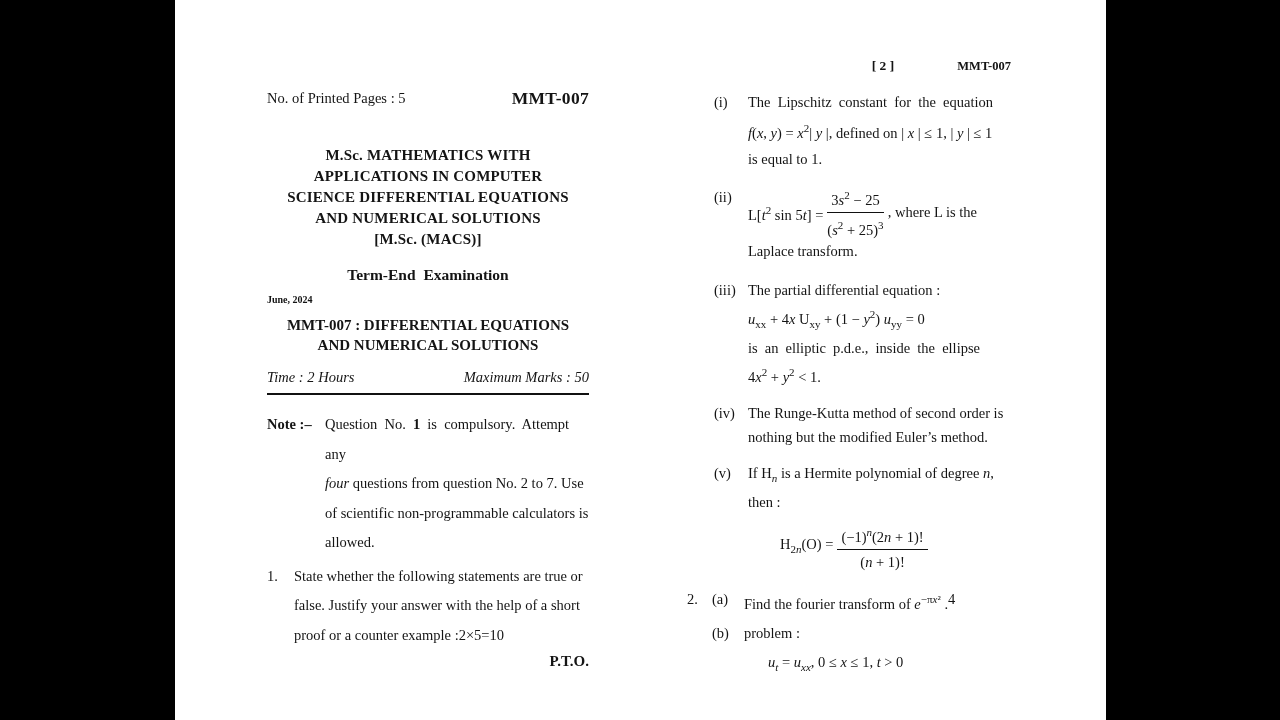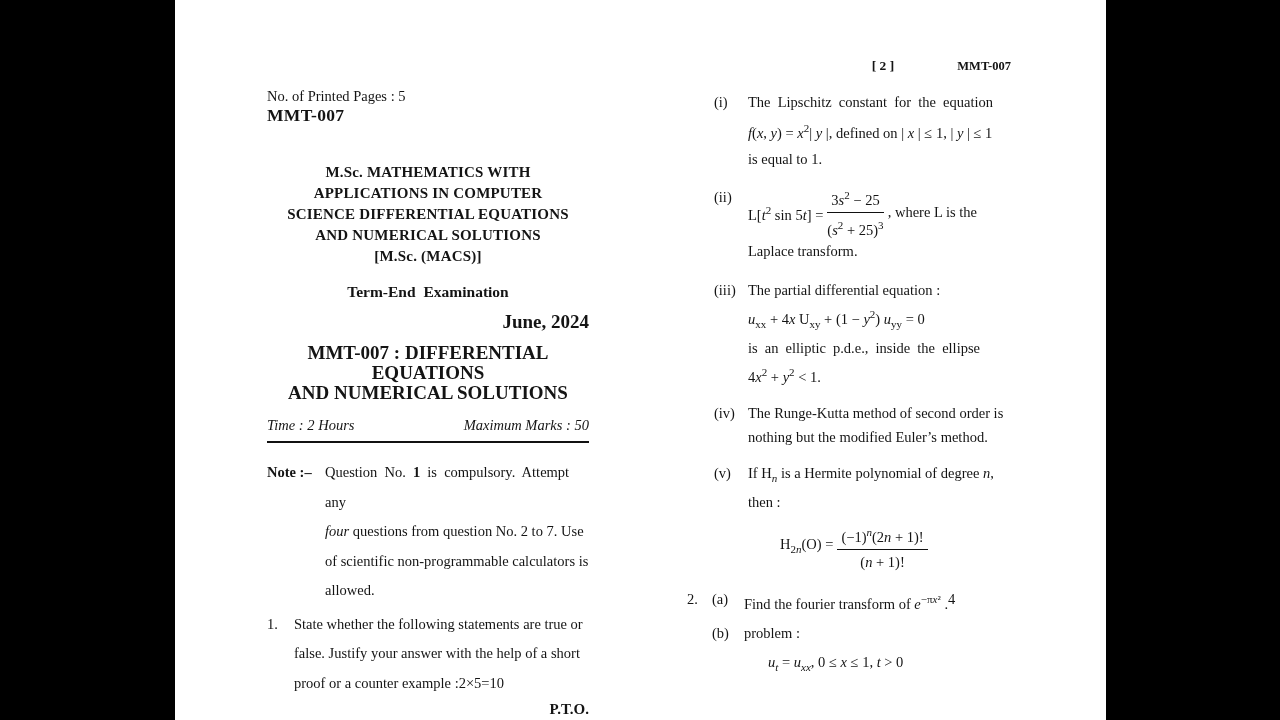--- a/index.html
+++ b/index.html
@@ -3,26 +3,26 @@
 <meta charset="utf-8">
 <style>
   * { margin:0; padding:0; box-sizing:border-box; }
   html,body { width:1280px; height:720px; background:#000; overflow:hidden; }
   .stage { position:relative; width:1280px; height:720px; background:#000;
            font-family:"Liberation Serif", serif; color:#141414; }
   .scan { position:absolute; left:175px; top:0; width:931px; height:720px; background:#ffffff; }
 
   
   .page-left { position:absolute; left:92px; top:88px; width:322px; font-size:14.5px; }
-  .head-row { display:flex; justify-content:space-between; align-items:flex-start;flex-direction:column; }
+  .head-row { display:flex; justify-content:space-between; align-items:center; }
   .paper-code { font-weight:bold; font-size:17.5px; letter-spacing:.3px; }
   .course-title { margin-top:36px; text-align:center; font-weight:bold; font-size:15px; line-height:21px; letter-spacing:.2px; }
   .exam-line { margin-top:16px; text-align:center; font-weight:bold; font-size:15.5px; word-spacing:4px; }
-  .date-line { margin-top:10px; text-align:right; font-weight:bold; font-size:19px; }
-  .subject-lines { margin-top:10px; text-align:center; font-weight:bold; font-size:19px; line-height:20px; }
+  .date-line { margin-top:10px; text-align:left; font-weight:bold; font-size:10px; }
+  .subject-lines { margin-top:10px; text-align:center; font-weight:bold; font-size:15px; line-height:20px; }
   .time-row { margin-top:14px; display:flex; justify-content:space-between; font-style:italic; font-size:14.5px; }
   .rule { margin-top:7px; border-top:2px solid #111; }
   .note-block { margin-top:15px; display:flex; }
   .note-label { font-weight:bold; width:58px; flex:none; line-height:29.5px; }
   .note-lines { flex:1; line-height:29.5px; }
   .q1-block { margin-top:4px; display:flex; }
   .q1-num { width:27px; flex:none; line-height:29.5px; }
   .q1-lines { flex:1; line-height:29.5px; }
   .line-with-marks { display:flex; justify-content:flex-start; }
   .pto { margin-top:3px; text-align:right; font-weight:bold; font-size:15px; }

